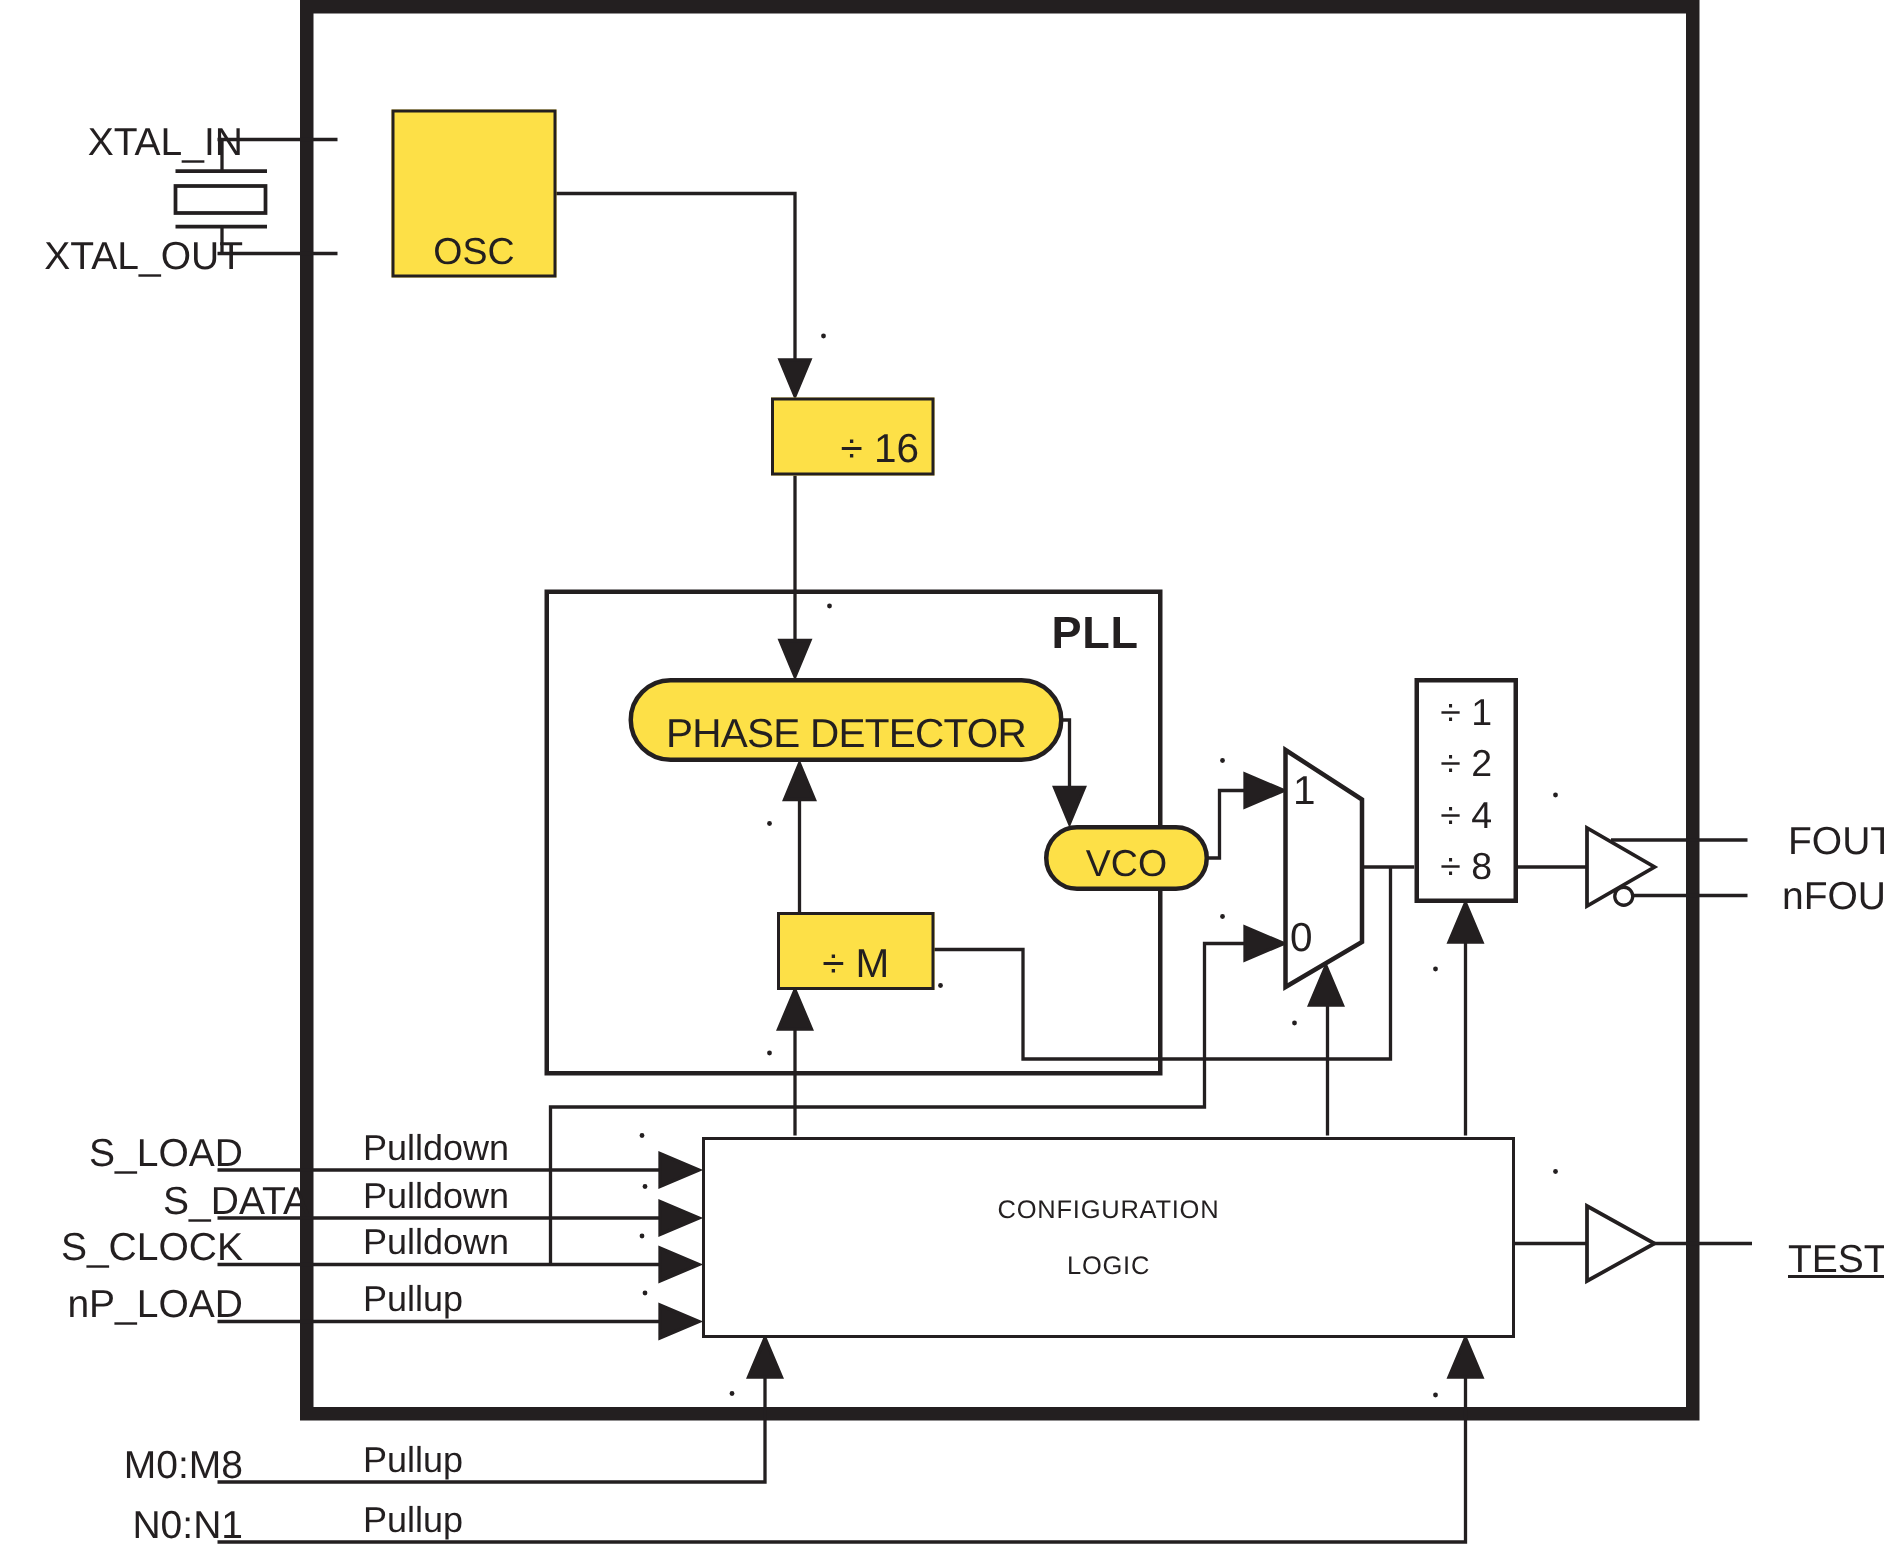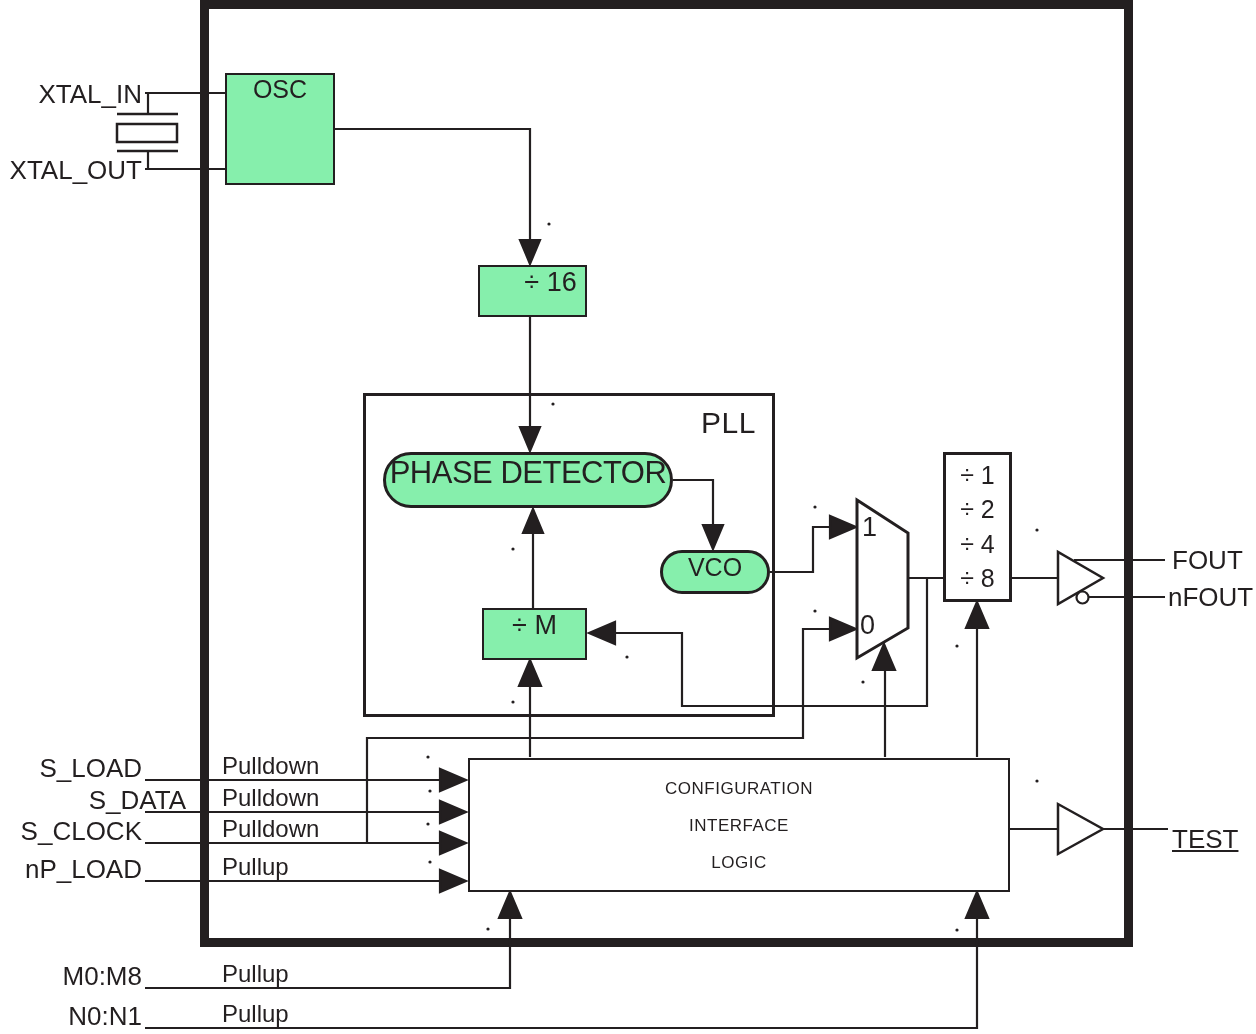--- a/index.html
+++ b/index.html
@@ -6,40 +6,40 @@
   .canvas {
     position:relative; width:1256px; height:1034px; background:#ffffff;
     font-family:"Liberation Sans", sans-serif; color:#231f20; overflow:hidden;
   }
   svg.wires { position:absolute; left:0; top:0; width:1256px; height:1034px; }
   .outer-border {
     position:absolute; left:200px; top:0; width:933px; height:947px;
     border:9px solid #231f20; box-sizing:border-box;
   }
   .block {
-    position:absolute; border:3px solid #231f20; background:#86efac;
-    display:flex; align-items:flex-start; justify-content:center;
-    box-sizing:border-box; font-size:25px; white-space:nowrap;
+    position:absolute; border:3px solid #231f20; background:#fde047;
+    display:flex; align-items:flex-end; justify-content:center;
+    box-sizing:border-box; font-size:25px; white-space:nowrap;margin-left:36px;
   }
   .block.thin { border-width:2.5px; }
   .pll-box {
     position:absolute; border:3px solid #231f20; background:transparent;
     box-sizing:border-box;
   }
   .pll-title {
-    position:absolute; font-weight:normal; font-size:30px; letter-spacing:0.5px;text-align:right;
+    position:absolute; font-weight:bold; font-size:30px; letter-spacing:0.5px;text-align:right;
   }
   .stadium { border-radius:30px; }
   .label {
-    position:absolute; font-size:26px; white-space:nowrap; line-height:1.1;
+    position:absolute; font-size:26px; white-space:nowrap; line-height:1.1;margin-left:20px;
   }
   .pin-left { width:142px; text-align:right; }
   .pull-label { font-size:24px;text-align:center; }
   .mux-digit { position:absolute; font-size:27px; }
-  .pd-text { font-size:31px; letter-spacing:-0.5px; }
+  .pd-text { font-size:27px; letter-spacing:-0.5px; }
   .div-stack {
     position:absolute; display:flex; flex-direction:column;
     justify-content:space-evenly; align-items:center;
     border:3px solid #231f20; background:#ffffff; box-sizing:border-box;
     font-size:25px;
   }
   .cfg-stack {
     position:absolute; display:flex; flex-direction:column;
     justify-content:center; align-items:center;
     border:2.5px solid #231f20; background:#ffffff; box-sizing:border-box;
@@ -179,21 +179,20 @@
 
   <div class="div-stack" style="left:943px; top:452px; width:69px; height:150px;">
     <div>÷ 1</div>
     <div>÷ 2</div>
     <div>÷ 4</div>
     <div>÷ 8</div>
   </div>
 
   <div class="cfg-stack" style="left:468px; top:758px; width:542px; height:134px;">
     <div>CONFIGURATION</div>
-    <div>INTERFACE</div>
     <div>LOGIC</div>
   </div>
 
   <div class="label pin-left" style="left:0; top:80px;">XTAL_IN</div>
   <div class="label pin-left" style="left:0; top:156px;">XTAL_OUT</div>
   <div class="label pin-left" style="left:0; top:754px;">S_LOAD</div>
   <div class="label pin-left" style="left:0; top:786px;padding-left:44px;">S_DATA</div>
   <div class="label pin-left" style="left:0; top:817px;">S_CLOCK</div>
   <div class="label pin-left" style="left:0; top:855px;">nP_LOAD</div>
   <div class="label pin-left" style="left:0; top:962px;">M0:M8</div>

